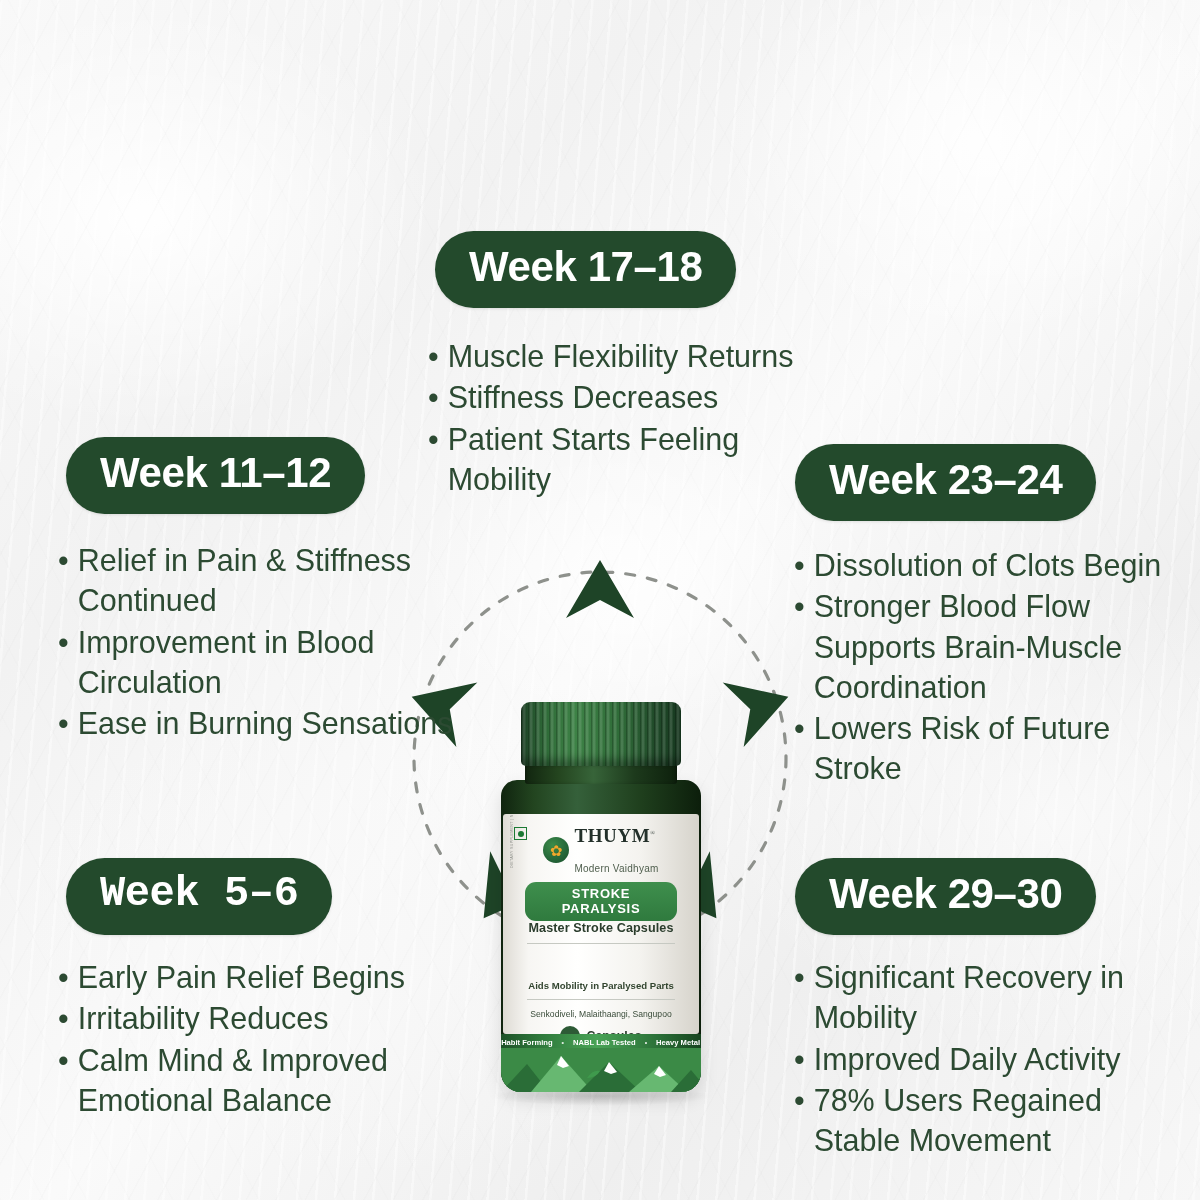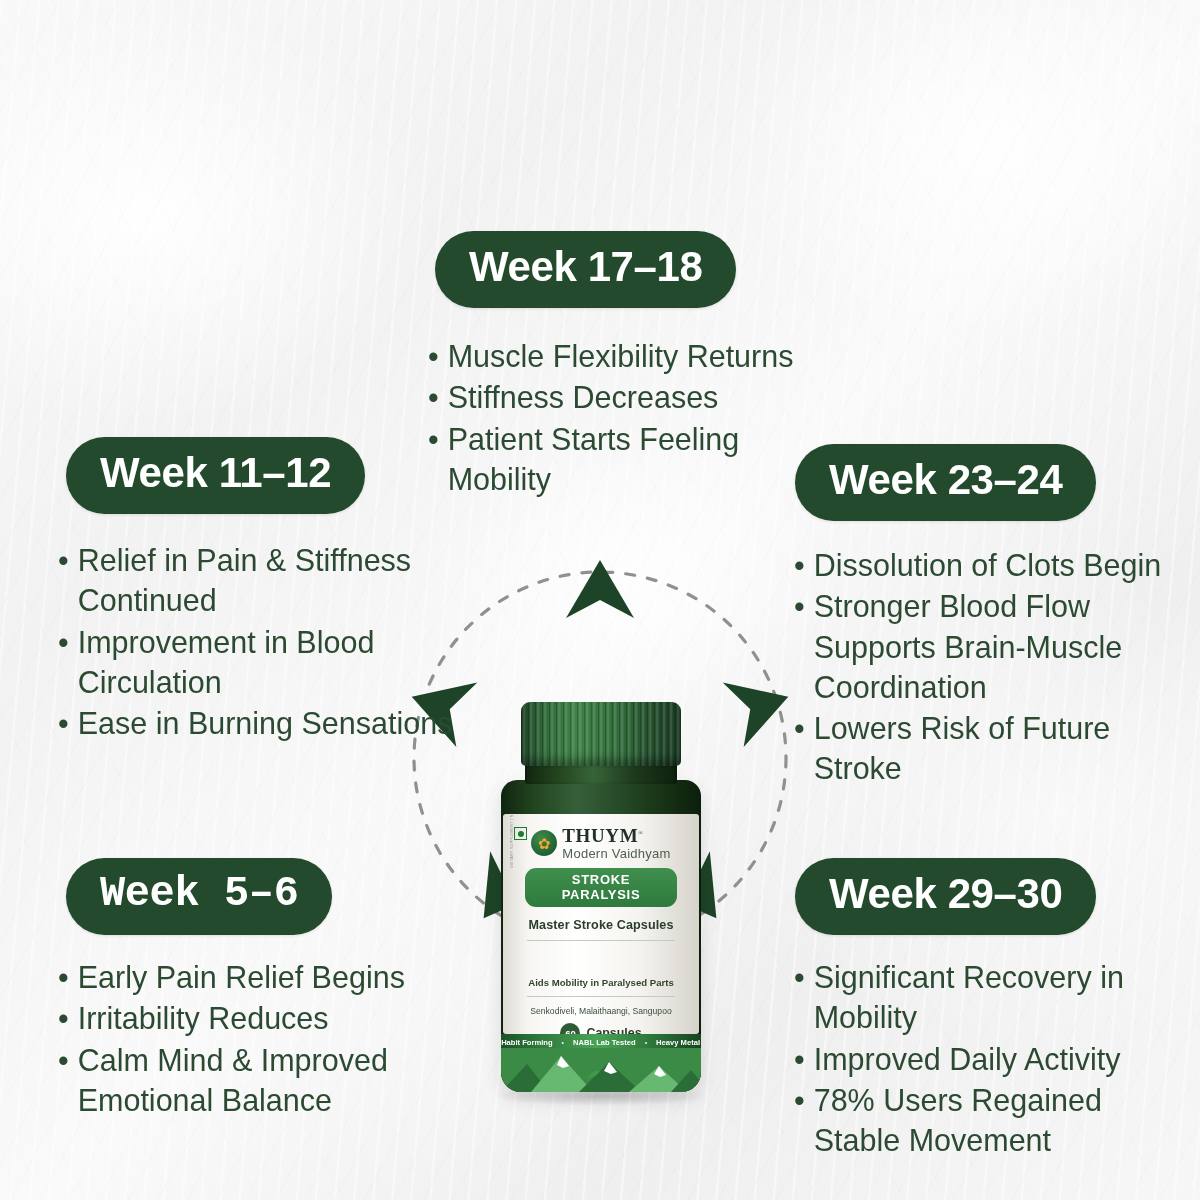--- a/index.html
+++ b/index.html
@@ -206,36 +206,35 @@
     text-shadow: 0 0 1px rgba(0,0,0,0.25);
   }
   .brand-text { text-align: left; }
   .brand-name {
     font-size: 19px; font-weight: 700; letter-spacing: 0.6px;
     color: #23302a; font-family: "Liberation Serif", serif;
     line-height: 1; position: relative;
   }
   .brand-name sup { font-size: 6px; vertical-align: super; font-weight: 400; }
   .brand-sub {
-    font-size: 13px; color: #51604f; letter-spacing: 0.25px;
-    margin-top: 2px; line-height: 1;
+    font-size: 10px; color: #51604f; letter-spacing: 0.25px;
+    margin-top: 19px; line-height: 1;
   }
   .cond-pill {
     display: inline-block;
     margin-top: 8px;
     background: linear-gradient(180deg, #3f8f4d 0%, #2f7a3e 100%);
     color: #fff;
     font-size: 13px;
     font-weight: 700;
     letter-spacing: 0.7px;
     padding: 4px 13px 5px 13px;
     border-radius: 11px;
   }
   .lbl-h1 {
-    margin-top: 11px;
     font-size: 12.6px;
     font-weight: 700;
     color: #2b3d2d;
     letter-spacing: 0.1px;
   }
   .lbl-rule { height: 1px; background: #c6c9c2; margin: 8px 2px; }
   .lbl-h2 { font-size: 9.6px; font-weight: 700; color: #32452f; margin-top: 36px; }
   .lbl-ing { font-size: 8.6px; color: #3a4c3a; margin-top: 9px; }
   .count-row {
     display: flex; align-items: center; justify-content: center;

